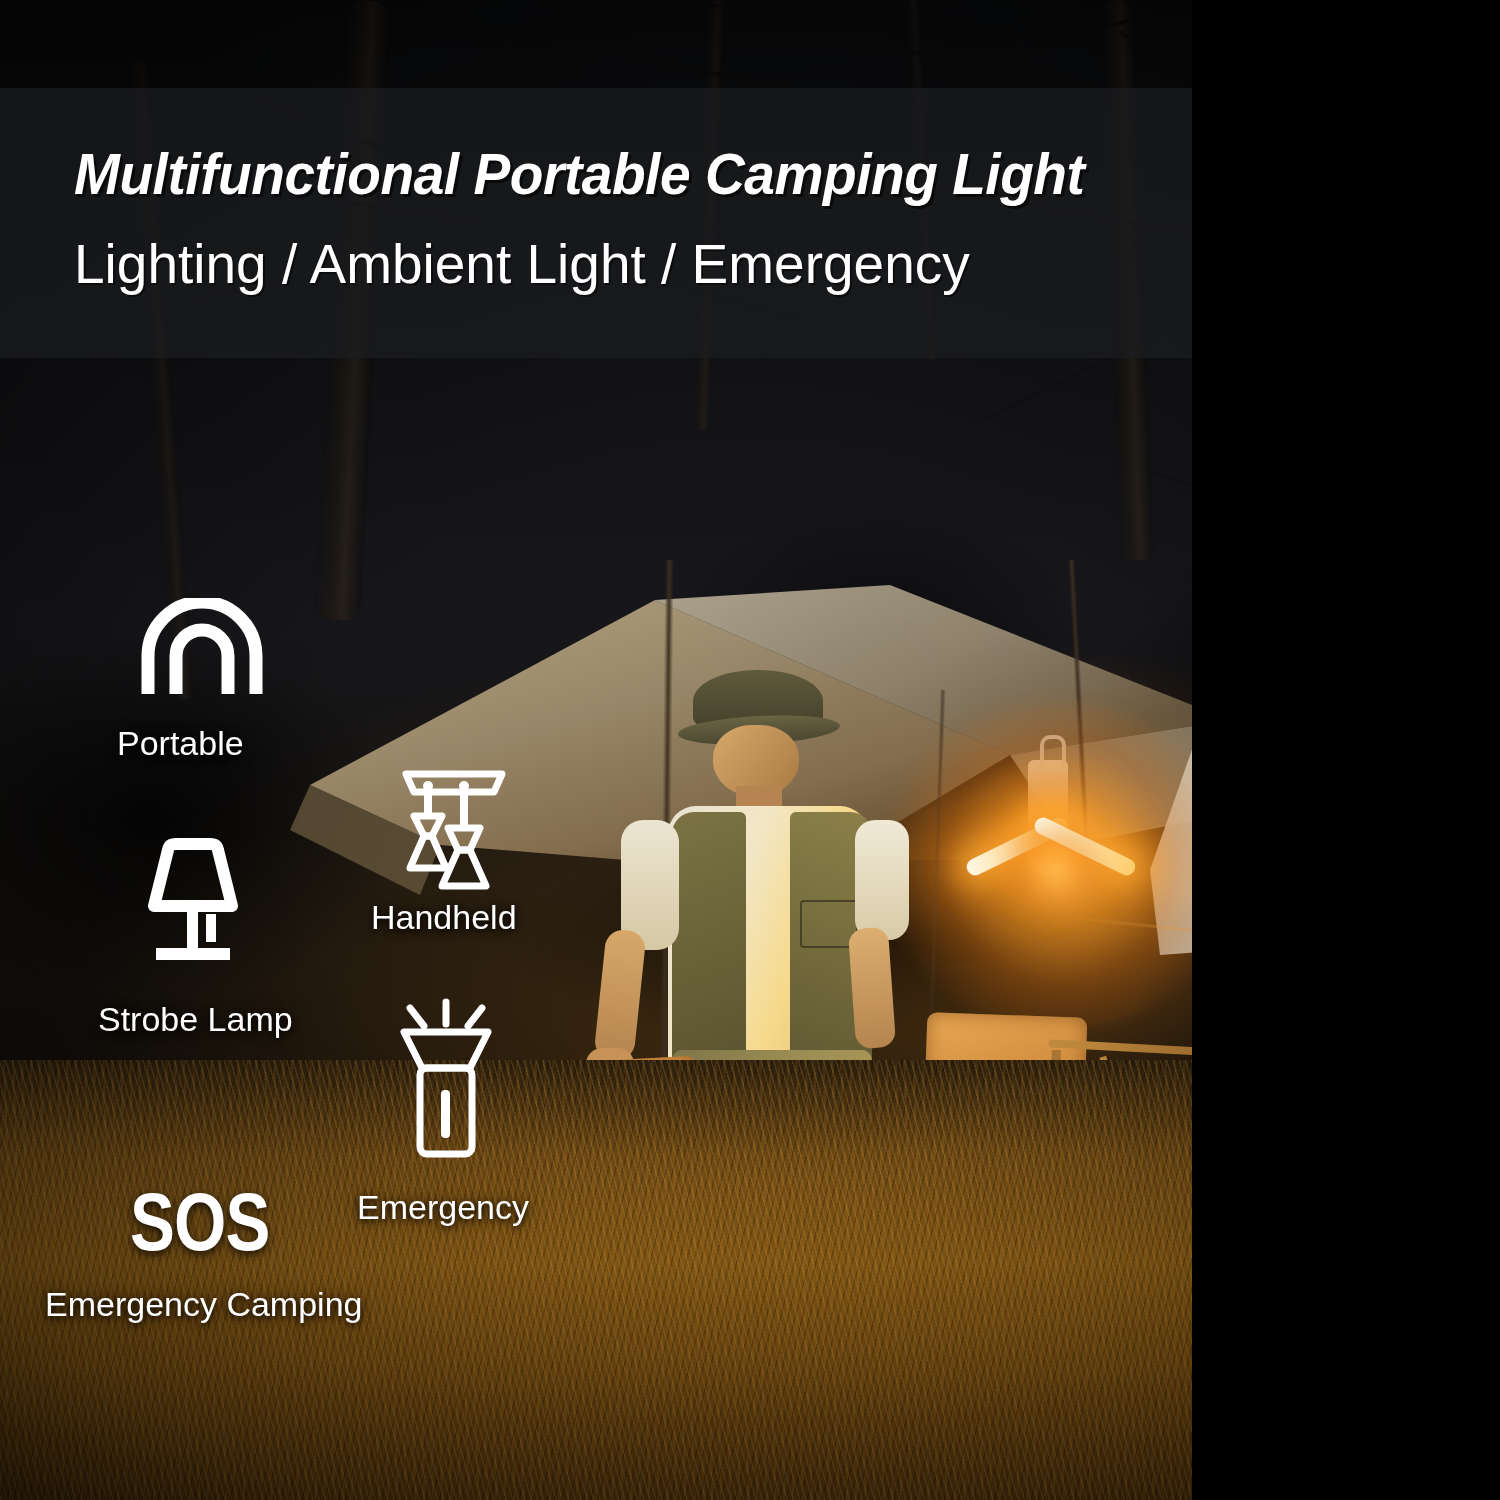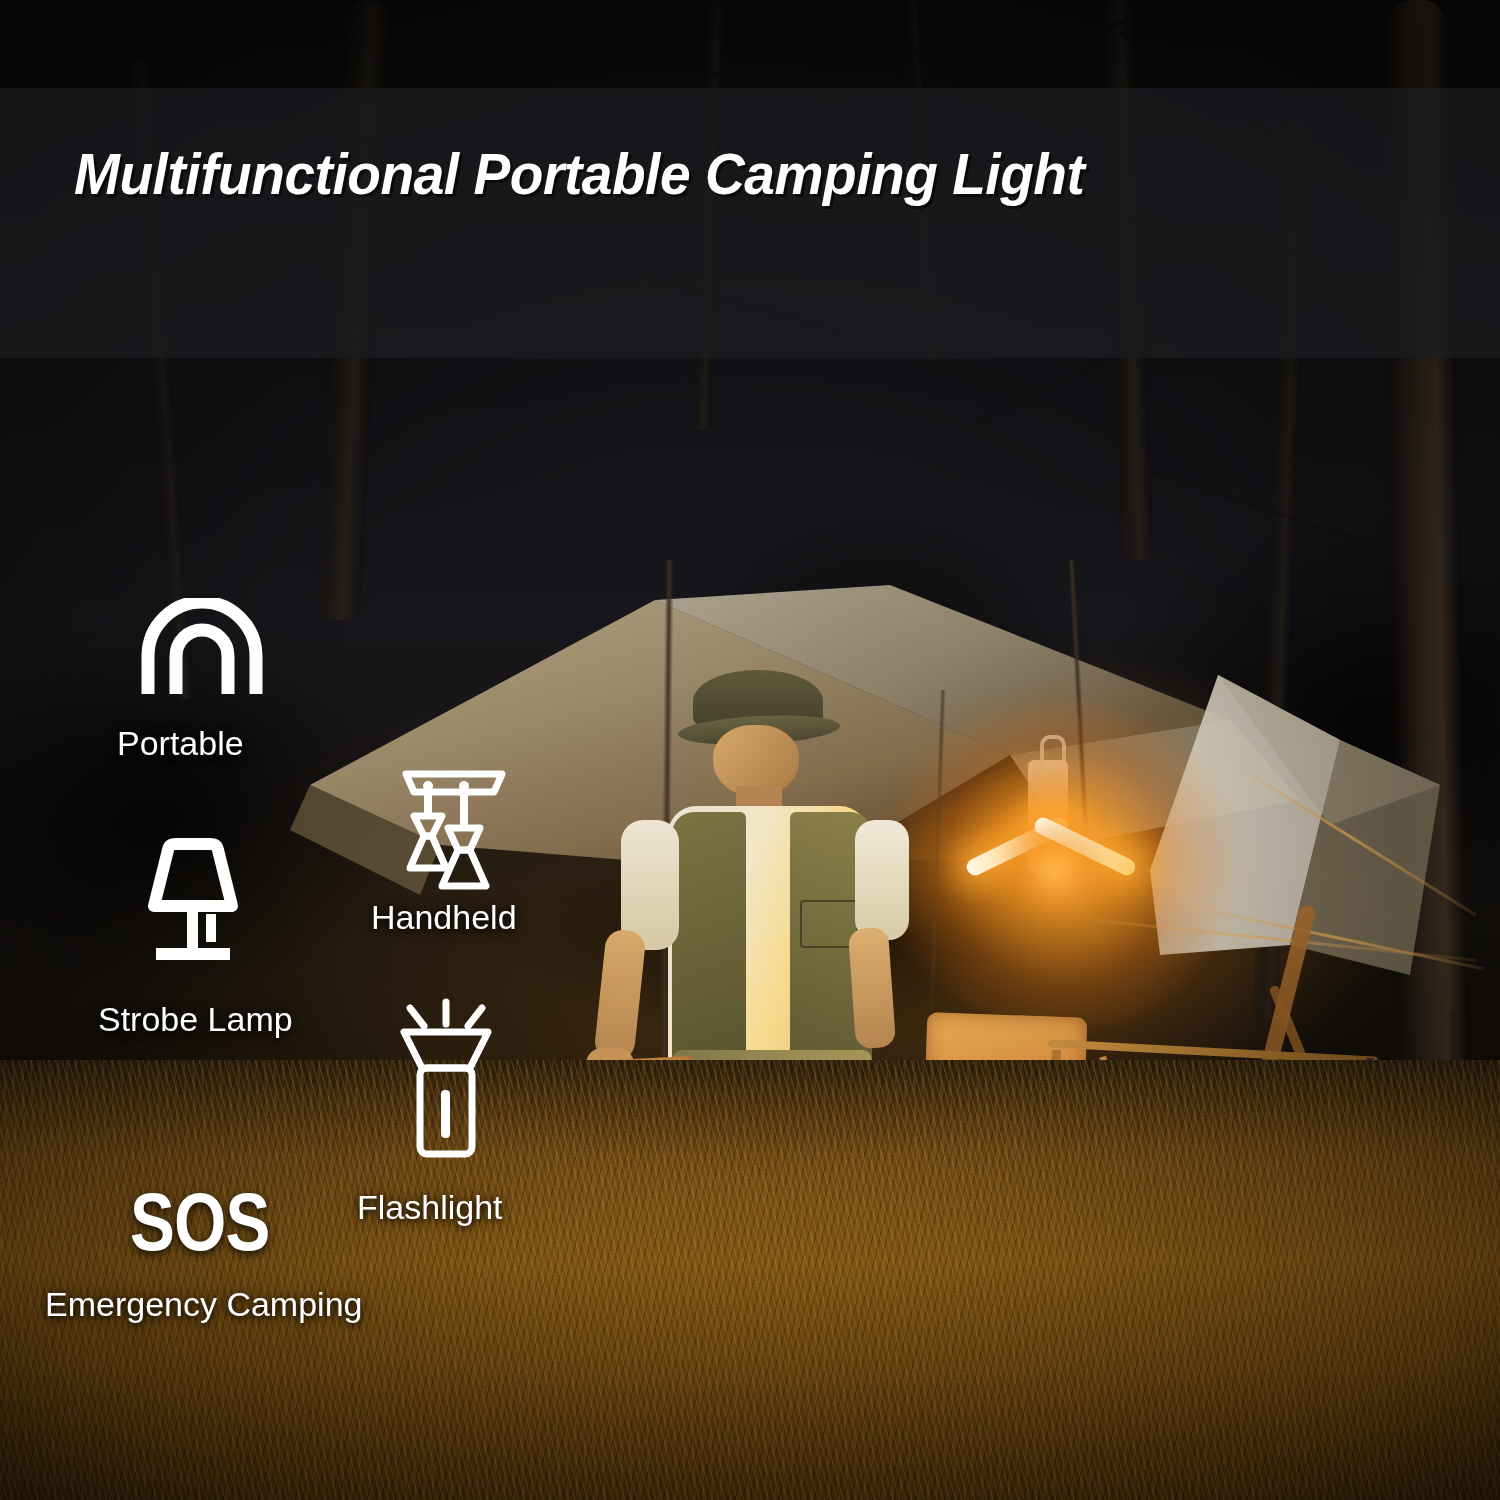--- a/index.html
+++ b/index.html
@@ -6,21 +6,21 @@
     margin: 0;
     padding: 0;
     background: #000;
   }
   body {
     font-family: "Liberation Sans", sans-serif;
   }
 
   #stage {
     position: relative;
-    width: 1500px;
+    width: 1192px;
     height: 1500px;
     overflow: hidden;
     background: #07080a;
   }
 
   
   .scene {
     position: absolute;
     inset: 0;
     overflow: hidden;
@@ -339,20 +339,21 @@
     <div class="grass">
       <div class="grass-tex"></div>
     </div>
     <div class="grass-dark-l"></div>
 
     <div class="vignette"></div>
   </div>
 
   <div class="header-band"></div>
   <div class="title-main">Multifunctional Portable Camping Light</div>
+  <div class="title-sub">Lighting / Ambient Light / Emergency</div>
 
   <div class="feature" style="left:0; top:0;">
     <svg class="ficon" style="left:140px; top:598px; width:124px; height:96px;" viewBox="0 0 124 96">
       <path d="M8 96 L8 58 A54 54 0 0 1 116 58 L116 96" fill="none" stroke="#ffffff" stroke-width="13"></path>
       <path d="M36 96 L36 58 A26 26 0 0 1 88 58 L88 96" fill="none" stroke="#ffffff" stroke-width="13"></path>
     </svg>
     <div class="flabel" style="left:117px; top:724px;">Portable</div>
   </div>
 
   <div class="feature" style="left:0; top:0;">
@@ -386,21 +387,21 @@
     <svg class="ficon" style="left:392px; top:996px; width:108px; height:172px;" viewBox="0 0 108 172">
       <g stroke="#ffffff" stroke-width="7" fill="none" stroke-linecap="round">
         <line x1="18" y1="12" x2="32" y2="30"></line>
         <line x1="54" y1="6" x2="54" y2="28"></line>
         <line x1="90" y1="12" x2="76" y2="30"></line>
       </g>
       <polygon points="12,36 96,36 78,72 30,72" fill="none" stroke="#ffffff" stroke-width="7" stroke-linejoin="round"></polygon>
       <rect x="28" y="72" width="52" height="86" rx="7" fill="none" stroke="#ffffff" stroke-width="7"></rect>
       <rect x="49" y="94" width="9" height="48" rx="4" fill="#ffffff"></rect>
     </svg>
-    <div class="flabel" style="left:357px; top:1188px;">Flashlight</div>
+    <div class="flabel" style="left:357px; top:1188px;">Emergency</div>
   </div>
 
   <div class="feature" style="left:0; top:0;">
     <div class="sos-text" style="left:130px; top:1175px;">SOS</div>
     <div class="flabel" style="left:45px; top:1285px;">Emergency Camping</div>
   </div>
 
 </div>
 
 </body></html>

